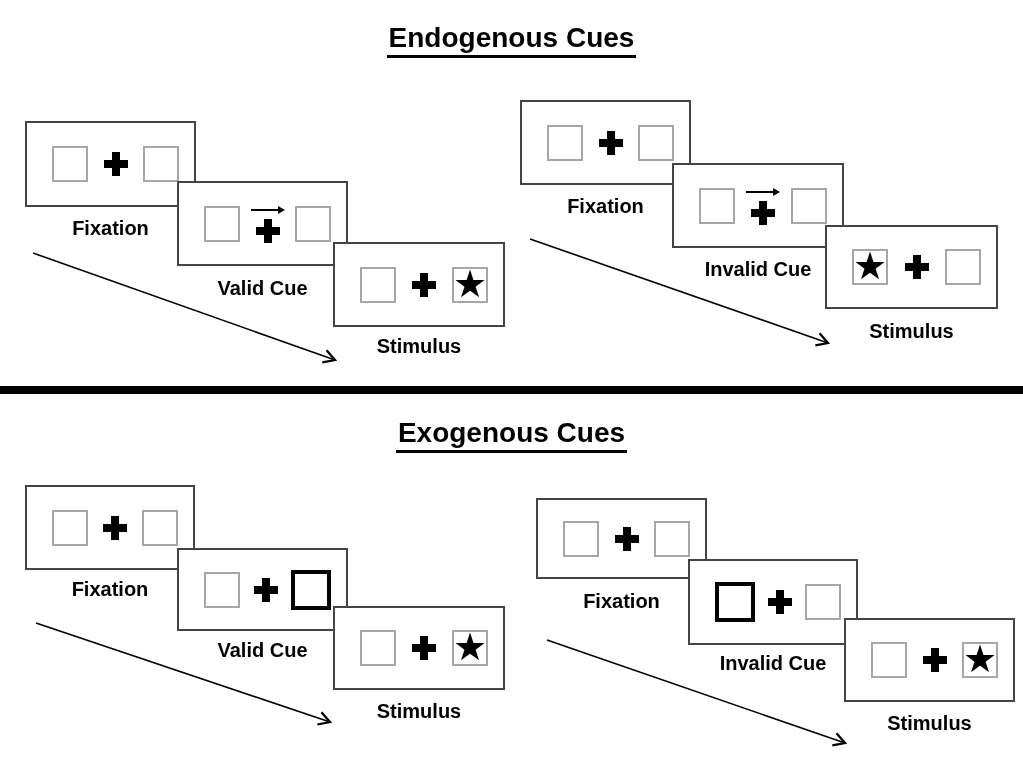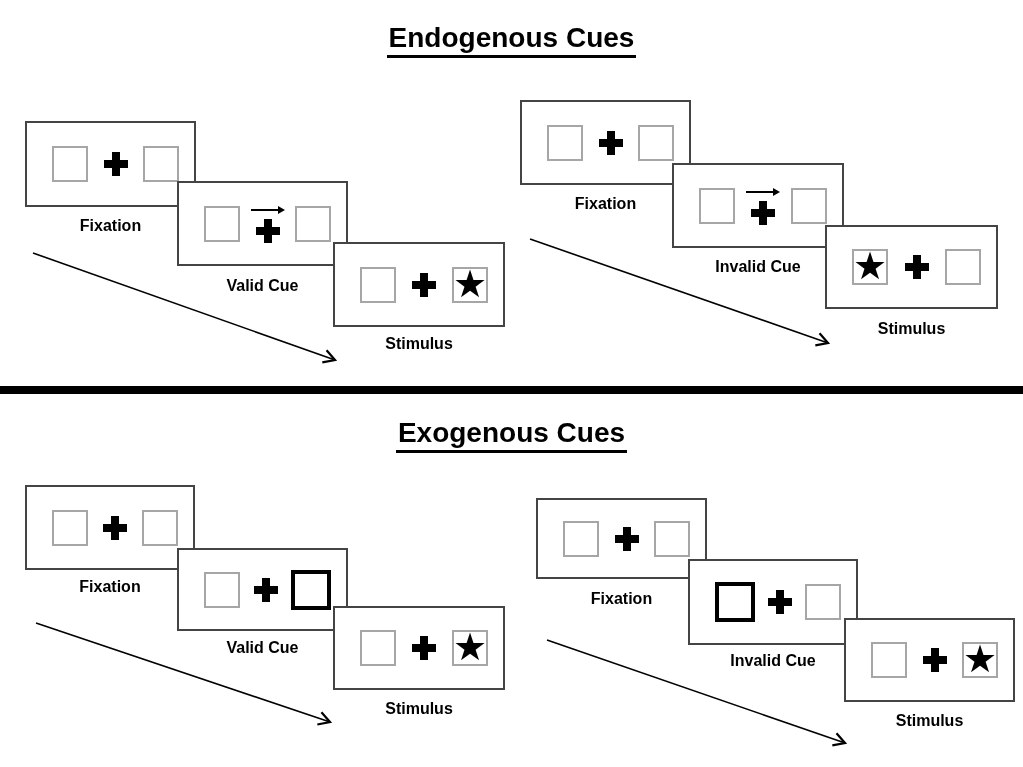--- a/index.html
+++ b/index.html
@@ -92,21 +92,21 @@
   .center-col {
     display: flex;
     flex-direction: column;
     align-items: center;
     gap: 3px;
     flex: 0 0 auto;
   }
   .plabel {
     position: absolute;
     text-align: center;
-    font-size: 16px;
+    font-size: 20px;
     font-weight: bold;
     white-space: nowrap;
   }
   .diag { position: absolute; overflow: visible; }
 </style>
 </head>
 <body>
 
 <div class="stage">
 

